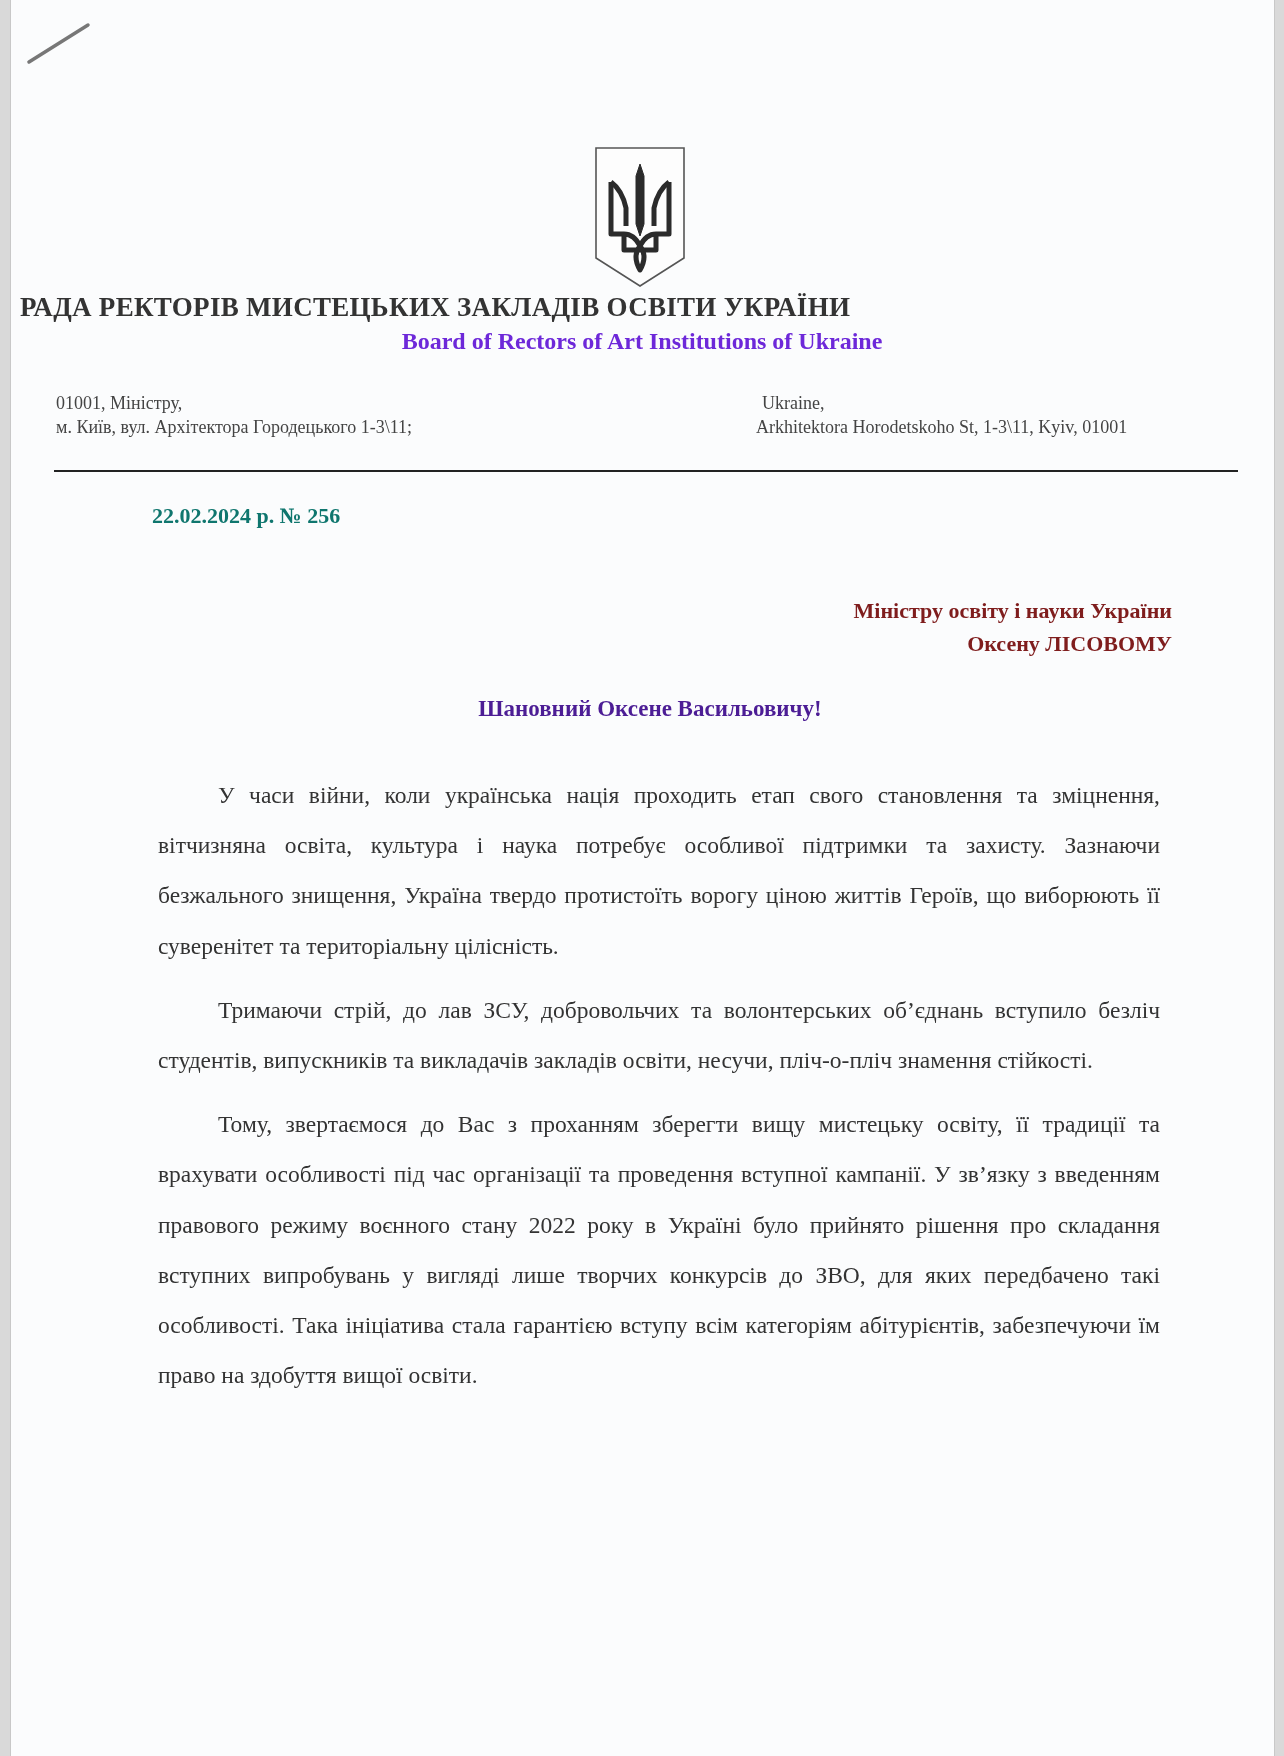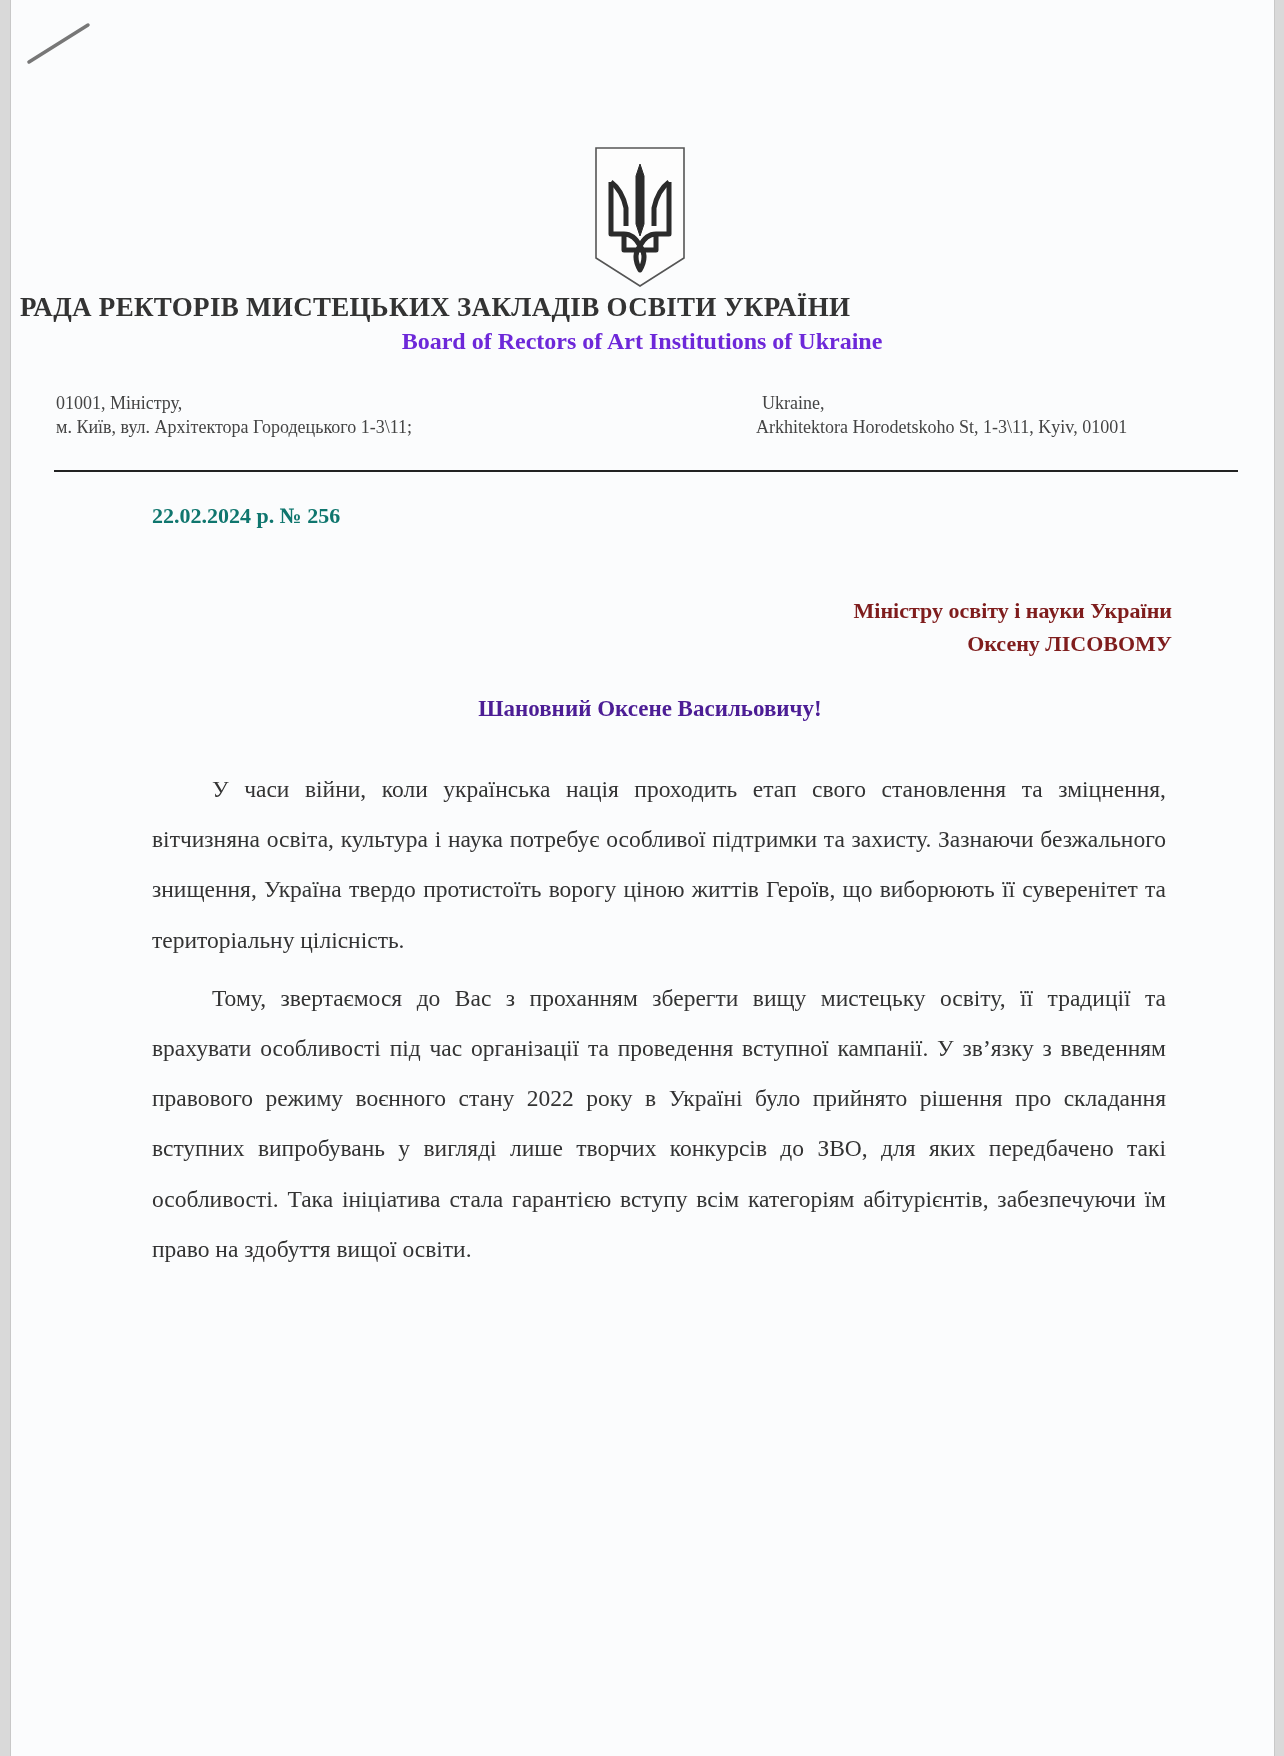--- a/index.html
+++ b/index.html
@@ -26,21 +26,21 @@
   .addr-en { left: 756px; top: 391px; }
   .addr-en .l1 { padding-left: 6px; }
   .rule { position: absolute; left: 54px; width: 1184px; top: 470px; height: 2px; background: #222; }
   .date-no { position: absolute; left: 152px; top: 503px; font-size: 22px; font-weight: bold; color: #0f766e; }
   .addressee { position: absolute; right: 112px; top: 578px; text-align: right; font-size: 22px; font-weight: bold; line-height: 33px; color: #7f1d1d; margin-top: 16px; }
   .salutation { position: absolute; left: 0; width: 1284px; top: 696px; text-align: center; font-size: 23px; font-weight: bold; color: #4c1d95; margin-left: 8px; }
   .body-text {
     position: absolute; left: 144px; width: 1030px; top: 756px;
     font-size: 23.5px; line-height: 50.2px; text-align: justify; color: #333;
   }
-  .body-text p { margin: 8px; text-indent: 60px; }
+  .body-text p { margin: 14px; text-indent: 60px; }
   .body-text p.bold { font-weight: bold; }
 </style>
 </head>
 <body>
 
 <div class="edge-left"></div>
 <div class="edge-right"></div>
 
 <svg class="pen-mark" viewBox="0 0 70 50">
   <line x1="3" y1="40" x2="62" y2="3" stroke="#777" stroke-width="3.5" stroke-linecap="round"></line>
@@ -77,14 +77,15 @@
 
 <div class="addressee">
   <div>Міністру освіту і науки України</div>
   <div>Оксену ЛІСОВОМУ</div>
 </div>
 
 <div class="salutation">Шановний Оксене Васильовичу!</div>
 
 <div class="body-text">
   <p>У часи війни, коли українська нація проходить етап свого становлення та зміцнення, вітчизняна освіта, культура і наука потребує особливої підтримки та захисту. Зазнаючи безжального знищення, Україна твердо протистоїть ворогу ціною життів Героїв, що виборюють її суверенітет та територіальну цілісність.</p>
+  <p>Тримаючи стрій, до лав ЗСУ, добровольчих та волонтерських об’єднань вступило безліч студентів, випускників та викладачів закладів освіти, несучи, пліч-о-пліч знамення стійкості.</p>
   <p>Тому, звертаємося до Вас з проханням зберегти вищу мистецьку освіту, її традиції та врахувати особливості під час організації та проведення вступної кампанії. У зв’язку з введенням правового режиму воєнного стану 2022 року в Україні було прийнято рішення про складання вступних випробувань у вигляді лише творчих конкурсів до ЗВО, для яких передбачено такі особливості. Така ініціатива стала гарантією вступу всім категоріям абітурієнтів, забезпечуючи їм право на здобуття вищої освіти.</p>
 </div>
 
 </body></html>

